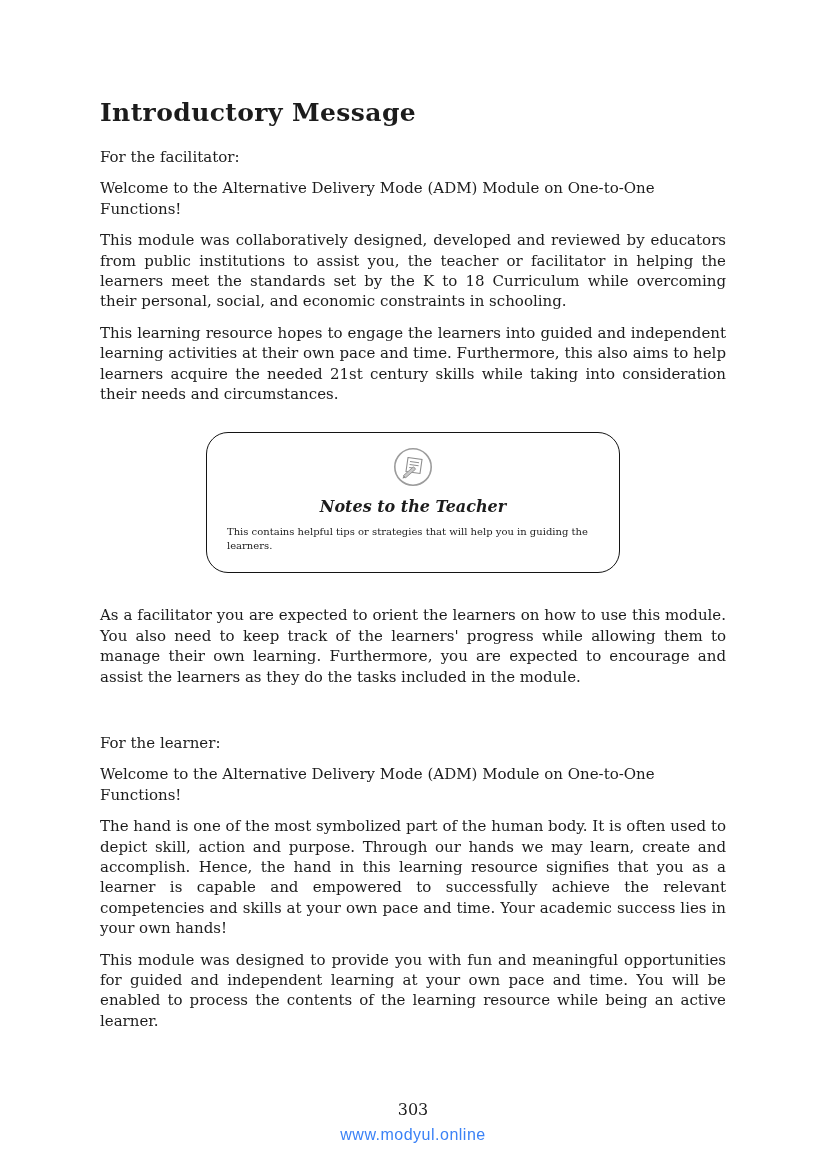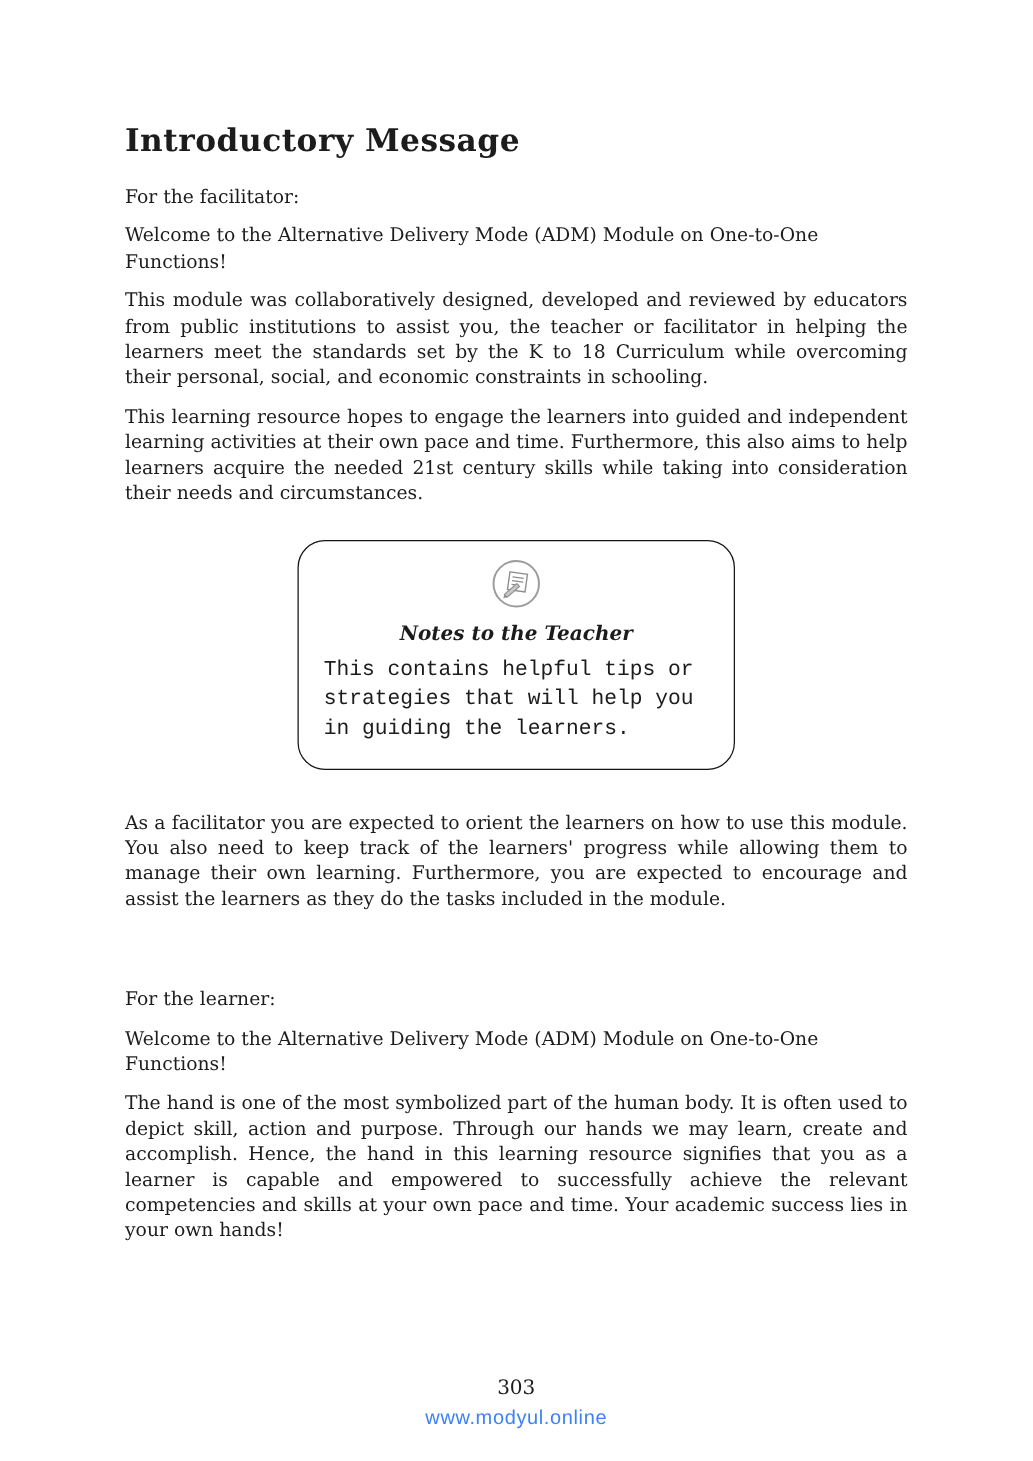--- a/index.html
+++ b/index.html
@@ -23,47 +23,46 @@
     letter-spacing: 0.4px;
     margin-bottom: 20px;
   }
   .para {
     font-size: 15px;
     line-height: 1.36;
     text-align: justify;
     margin-bottom: 11px;
   }
   .para.simple { text-align: left; }
-  .learner-gap { margin-top: 60px; }
+  .learner-gap { margin-top: 46px; }
 
   .notes-box {
-    width: 350px;
+    width: 414px;
     margin: 28px auto 32px auto;
     border: 1.6px solid #141414;
     border-radius: 22px;
     padding: 12px 18px 20px 18px;
     background: #ffffff;
   }
   .notes-icon-wrap {
     text-align: center;
     margin-bottom: 4px;
   }
   .notes-title {
     text-align: center;
     font-weight: bold;
     font-style: italic;
     font-size: 16px;
     margin-bottom: 9px;
   }
   .notes-body {
-    font-size: 17px;
+    font-size: 10px;
     line-height: 1.36;
     text-align: left;
     padding: 0 2px;
-    font-family: Liberation Mono, monospace;
   }
 
   .footer-pagenum {
     position: absolute;
     bottom: 50px;
     left: 0;
     width: 100%;
     text-align: center;
     font-size: 16px;
     color: #1c1c1c;
@@ -108,18 +107,19 @@
       </div>
       <div class="notes-title">Notes to the Teacher</div>
       <div class="notes-body">This contains helpful tips or strategies that will help you in guiding the learners.</div>
     </div>
 
     <p class="para">As a facilitator you are expected to orient the learners on how to use this module. You also need to keep track of the learners' progress while allowing them to manage their own learning. Furthermore, you are expected to encourage and assist the learners as they do the tasks included in the module.</p>
 
     <p class="para simple learner-gap">For the learner:</p>
     <p class="para simple">Welcome to the Alternative Delivery Mode (ADM) Module on One-to-One Functions!</p>
     <p class="para">The hand is one of the most symbolized part of the human body. It is often used to depict skill, action and purpose. Through our hands we may learn, create and accomplish. Hence, the hand in this learning resource signifies that you as a learner is capable and empowered to successfully achieve the relevant competencies and skills at your own pace and time. Your academic success lies in your own hands!</p>
+    <p class="para">This module was designed to provide you with fun and meaningful opportunities for guided and independent learning at your own pace and time. You will be enabled to process the contents of the learning resource while being an active learner.</p>
 
   </div>
 
   <div class="footer-pagenum">303</div>
   <div class="footer-watermark">www.modyul.online</div>
 </div>
 
 </body></html>

